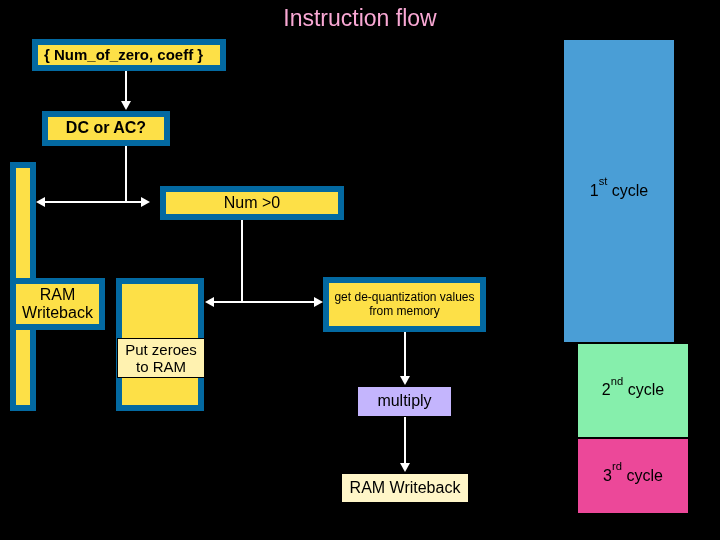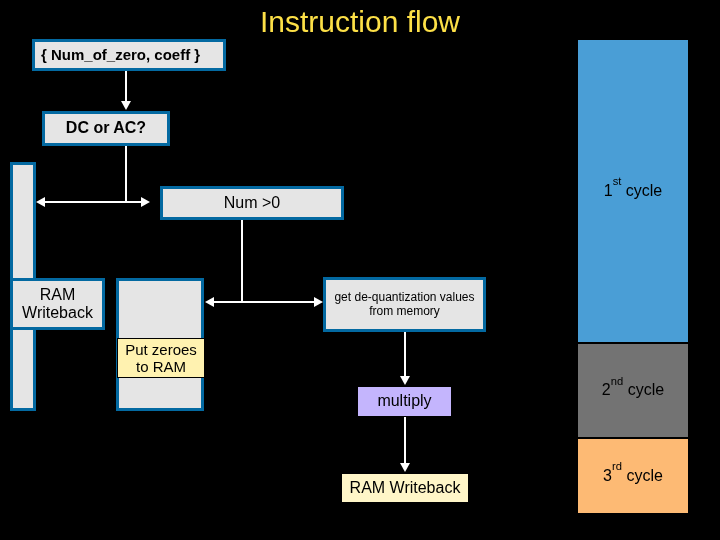--- a/index.html
+++ b/index.html
@@ -11,27 +11,27 @@
     position: relative;
     font-family: Arial, sans-serif;
     overflow: hidden;
   }
   .title {
     position: absolute;
     top: 5px;
     left: 0;
     width: 720px;
     text-align: center;
-    color: #fde047;
-    font-size: 30px;
+    color: #f9a8d4;
+    font-size: 23px;
   }
   .box {
     position: absolute;
-    background: #e5e5e5;
-    border: 3px solid #0369a1;
+    background: #fde047;
+    border: 6px solid #0369a1;
     display: flex;
     align-items: center;
     justify-content: center;
     text-align: center;
     color: #000;
     font-size: 16px;
     line-height: 1.15;
     padding: 2px 4px;
   }
   .box-yellow {
@@ -75,27 +75,27 @@
     border-top: 5px solid transparent;
     border-bottom: 5px solid transparent;
     border-right: 9px solid #fff;
   }
 </style>
 </head>
 <body>
 
 <div class="title">Instruction flow</div>
 
-<div class="cycle-box" style="left:577px; top:39px; width:112px; height:304px; background:#4a9ed6;">
+<div class="cycle-box" style="left:563px; top:39px; width:112px; height:304px; background:#4a9ed6;">
   <span id="cycle1lbl">1<sup>st</sup> cycle</span>
 </div>
-<div class="cycle-box" style="left:577px; top:343px; width:112px; height:95px; background:#737373;">
+<div class="cycle-box" style="left:577px; top:343px; width:112px; height:95px; background:#86efac;">
   <span id="cycle2lbl">2<sup>nd</sup> cycle</span>
 </div>
-<div class="cycle-box" style="left:577px; top:438px; width:112px; height:76px; background:#fdba74;">
+<div class="cycle-box" style="left:577px; top:438px; width:112px; height:76px; background:#ec4899;">
   <span id="cycle3lbl">3<sup>rd</sup> cycle</span>
 </div>
 
 <div class="box" style="left:10px; top:162px; width:26px; height:249px;"></div>
 
 <div class="box" style="left:32px; top:39px; width:194px; height:32px; font-weight:bold; font-size:15px; justify-content:flex-start; padding-left:6px;">
   <span>{ Num_of_zero, coeff }</span>
 </div>
 
 <div class="box" style="left:42px; top:111px; width:128px; height:35px;font-weight:bold;">

